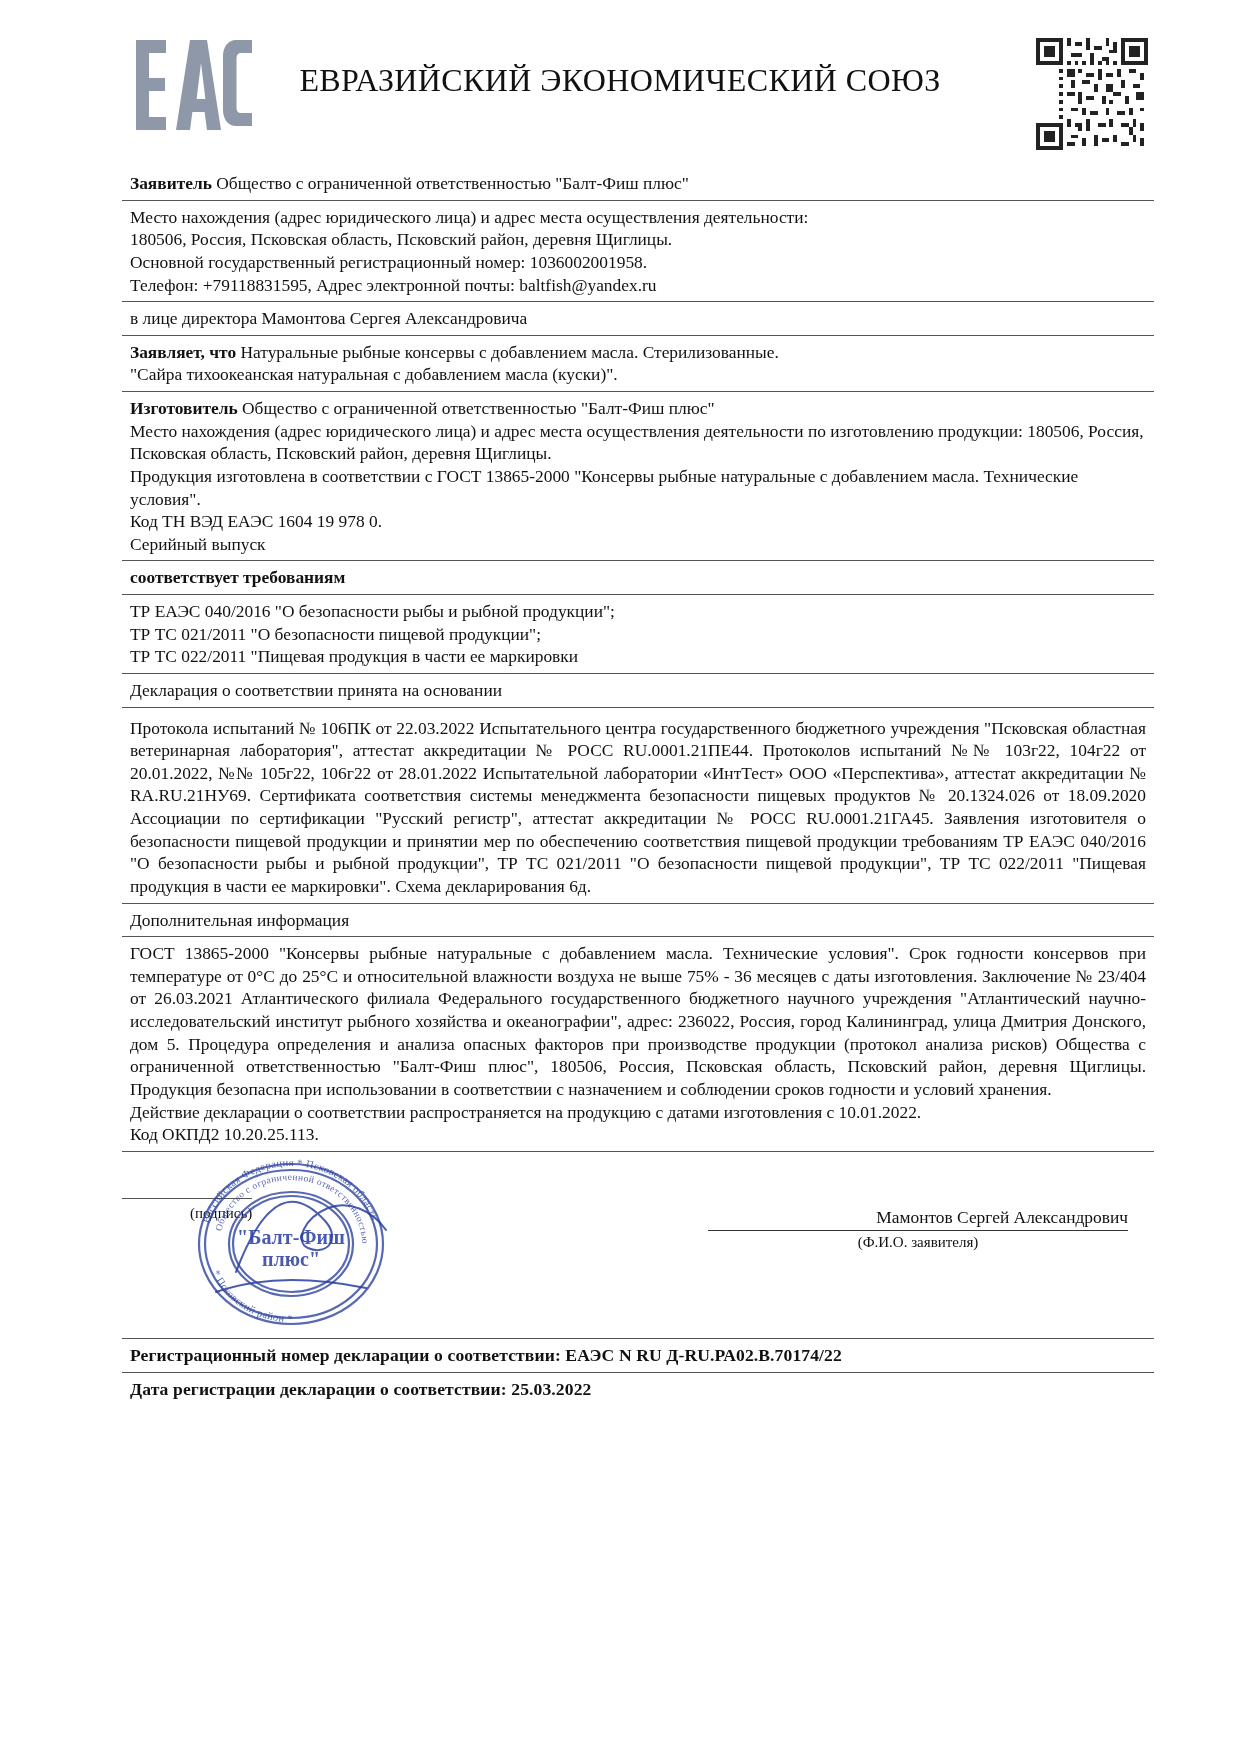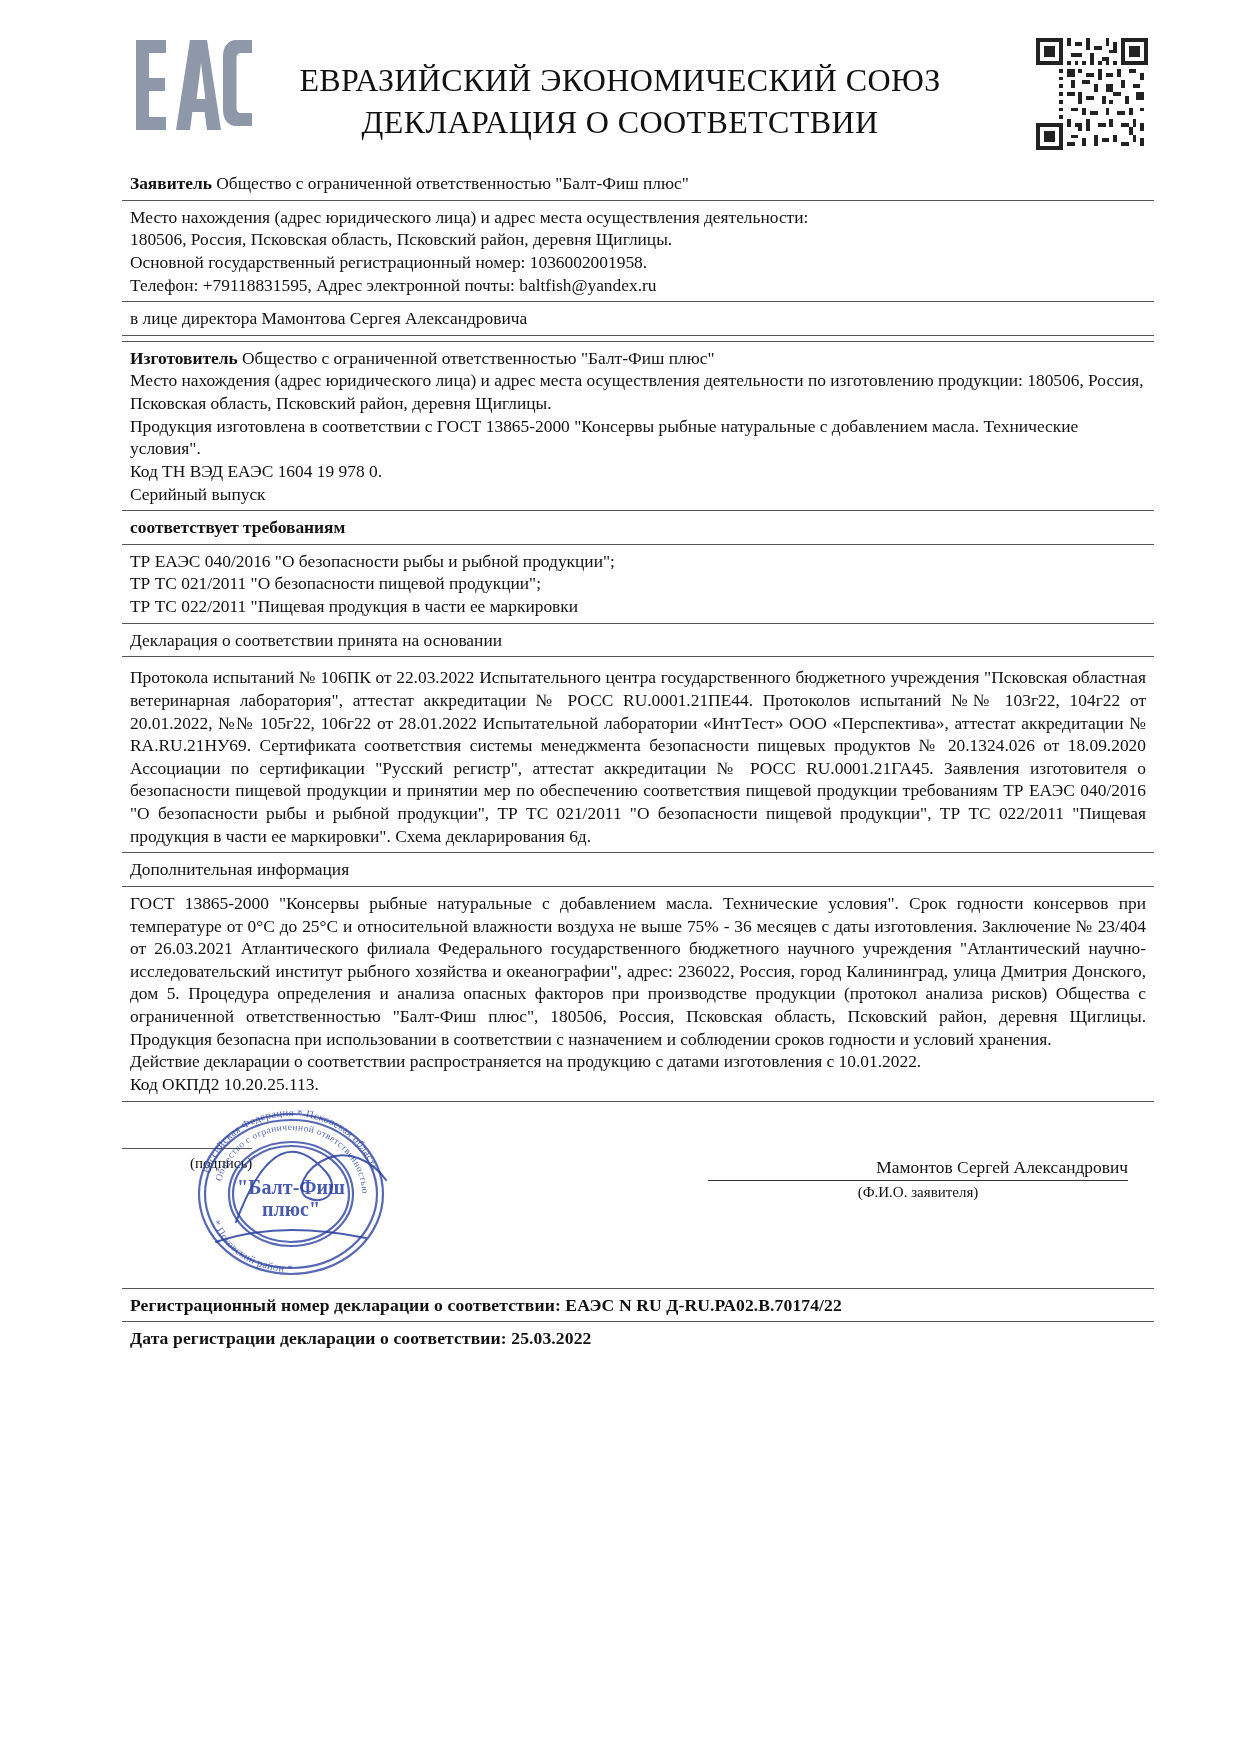--- a/index.html
+++ b/index.html
@@ -152,21 +152,20 @@
 
           <path d="M44 94 L58 4 h17 l14 90 h-14 l-2.4 -18 h-12.2 L58 94 z M64.6 63 h8.8 L69 27 z"></path>
 
           <path d="M120 4 h-16 c-8 0 -13 7 -13 16 v54 c0 9 5 16 13 16 h16 v-13 h-11 c-3 0 -4.5 -2 -4.5 -5 v-50 c0 -3 1.5 -5 4.5 -5 h11 z"></path>
         </g>
       </svg>
     </div>
 
     <div class="title-block">
       <div class="title-line">ЕВРАЗИЙСКИЙ ЭКОНОМИЧЕСКИЙ СОЮЗ</div>
-      <div class="title-line">ДЕКЛАРАЦИЯ О СООТВЕТСТВИИ</div>
     </div>
 
     <div class="qr">
       <svg viewBox="0 0 29 29" width="112" height="112" shape-rendering="crispEdges" aria-hidden="true">
         <rect width="29" height="29" fill="#fff"></rect>
         <g fill="#222">
 
           <rect x="0" y="0" width="7" height="1"></rect>
             <rect x="0" y="6" width="7" height="1"></rect>
           <rect x="0" y="0" width="1" height="7"></rect>
@@ -275,20 +274,27 @@
     <div class="sec">
       <div class="line">Место нахождения (адрес юридического лица) и адрес места осуществления деятельности:</div>
       <div class="line">180506, Россия, Псковская область, Псковский район, деревня Щиглицы.</div>
       <div class="line">Основной государственный регистрационный номер: 1036002001958.</div>
       <div class="line">Телефон: +79118831595, Адрес электронной почты: baltfish@yandex.ru</div>
     </div>
     <hr class="rule full">
     <div class="line">в лице директора Мамонтова Сергея Александровича</div>
     <hr class="rule full">
 
+    <div class="sec">
+      <div class="line">
+        <span class="lbl">Заявляет, что</span>
+        <span>Натуральные рыбные консервы с добавлением масла. Стерилизованные.</span>
+      </div>
+      <div class="line">"Сайра тихоокеанская натуральная с добавлением масла (куски)".</div>
+    </div>
     <hr class="rule full">
     <div class="sec">
       <div class="line">
         <span class="lbl">Изготовитель</span>
         <span>Общество с ограниченной ответственностью "Балт-Фиш плюс"</span>
       </div>
       <div class="line">Место нахождения (адрес юридического лица) и адрес места осуществления деятельности по изготовлению продукции: 180506, Россия, Псковская область, Псковский район, деревня Щиглицы.</div>
       <div class="line">Продукция изготовлена в соответствии с ГОСТ 13865-2000 "Консервы рыбные натуральные с добавлением масла. Технические условия".</div>
       <div class="line">Код ТН ВЭД ЕАЭС 1604 19 978 0.</div>
       <div class="line">Серийный выпуск</div>

